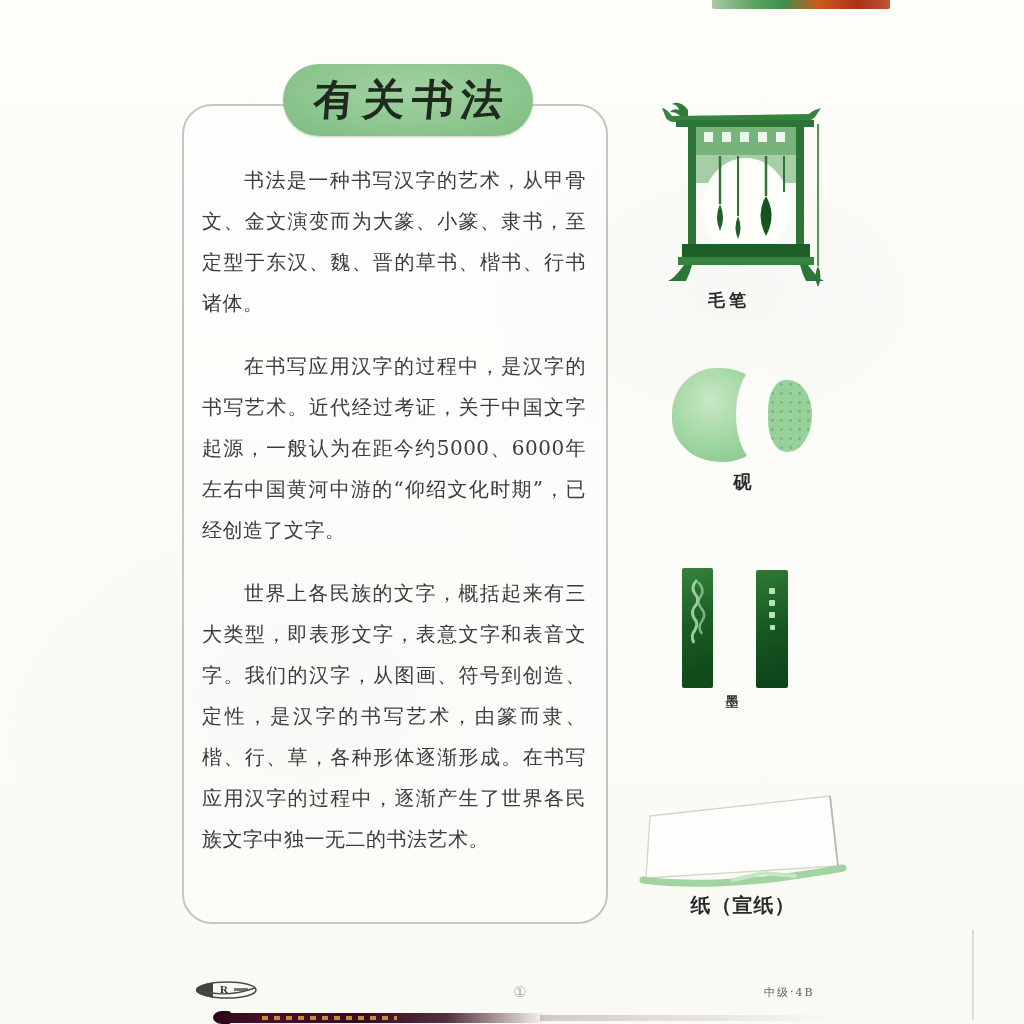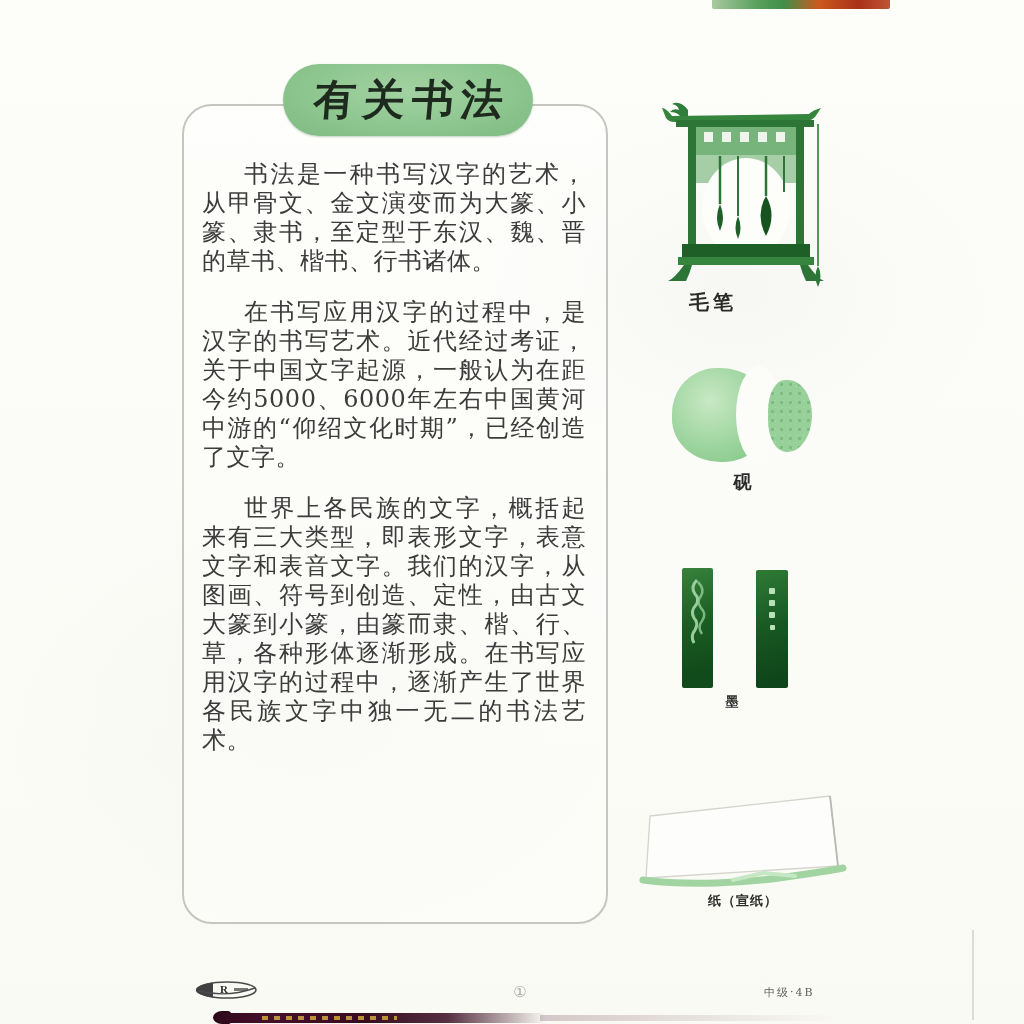--- a/index.html
+++ b/index.html
@@ -39,34 +39,34 @@
   }
   .badge-text {
     display:inline-block; transform:skewX(-5deg);
     font-size:42px; font-weight:bold; color:#1d2a1d; letter-spacing:7px;
     text-indent:7px;
   }
 
   
   .box-text { position:absolute; left:202px; top:160px; width:384px; }
   .box-text p {
-    margin:0 0 22px; font-size:24px; line-height:29px; letter-spacing:.5px;
+    margin:0 0 22px; font-size:20px; line-height:41px; letter-spacing:.5px;
     color:#3c3c3c; text-indent:42px; text-align:justify;
   }
 
   
   figure { margin:0; }
   .fig-art { position:absolute; }
   .fig-cap {
     position:absolute; text-align:center; color:#2b2b2b; font-weight:bold;
   }
-  .cap-brush    { left:628px; top:289px; width:170px; font-size:20px; letter-spacing:4px; }
+  .cap-brush    { left:644px; top:289px; width:170px; font-size:17px; letter-spacing:4px; }
   .cap-inkstone { left:670px; top:470px; width:145px; font-size:18px; }
   .cap-ink      { left:662px; top:693px; width:140px; font-size:13px; }
-  .cap-paper    { left:638px; top:892px; width:210px; font-size:13px; letter-spacing:1px; }
+  .cap-paper    { left:638px; top:892px; width:210px; font-size:20px; letter-spacing:1px; }
 
   .art-brush { left:660px; top:94px; width:170px; height:200px; }
 
   .art-inkstone { left:670px; top:364px; width:150px; height:102px; }
   .inkstone-main {
     position:absolute; left:2px; top:4px; width:100px; height:94px;
     border-radius:46% 54% 50% 50% / 50% 50% 53% 47%;
     background:radial-gradient(circle at 38% 35%, #c9e8c5, #9bd49d 55%, #88c98c 82%, #94d097);
   }
   .inkstone-crescent {
@@ -138,21 +138,21 @@
 
   <div class="main-box"></div>
 
   <div class="badge">
     <span class="badge-text">有关书法</span>
   </div>
 
   <div class="box-text">
     <p>书法是一种书写汉字的艺术，从甲骨文、金文演变而为大篆、小篆、隶书，至定型于东汉、魏、晋的草书、楷书、行书诸体。</p>
     <p>在书写应用汉字的过程中，是汉字的书写艺术。近代经过考证，关于中国文字起源，一般认为在距今约5000、6000年左右中国黄河中游的“仰绍文化时期”，已经创造了文字。</p>
-    <p>世界上各民族的文字，概括起来有三大类型，即表形文字，表意文字和表音文字。我们的汉字，从图画、符号到创造、定性，由古文大篆到小篆，由篆而隶、楷、行、草，各种形体逐渐形成。在书写应用汉字的过程中，逐渐产生了世界各民族文字中独一无二的书法艺术。</p>
+    <p>世界上各民族的文字，概括起来有三大类型，即表形文字，表意文字和表音文字。我们的汉字，从图画、符号到创造、定性，是汉字的书写艺术，由篆而隶、楷、行、草，各种形体逐渐形成。在书写应用汉字的过程中，逐渐产生了世界各民族文字中独一无二的书法艺术。</p>
   </div>
 
   <figure>
     <div class="fig-art art-brush">
       <svg viewBox="0 0 170 200" width="170" height="200" aria-hidden="true">
         <path d="M28 16 q-8 -10 -16 -6 q6 1 7 6 q-6 -2 -9 2 q7 0 10 4 l8 2 z" fill="#2f7d3a"></path>
         <path d="M12 22 q-6 -8 -10 -8 l4 10 q3 4 8 4 l128 0 q8 0 13 -5 l6 -9 q-8 2 -12 6 l-137 2 z" fill="#35853e"></path>
         <rect x="16" y="26" width="138" height="7" fill="#2c7536"></rect>
         <rect x="36" y="33" width="100" height="28" fill="#5ea765" opacity="0.85"></rect>
         <g fill="#fdfdfa" opacity="0.9">

